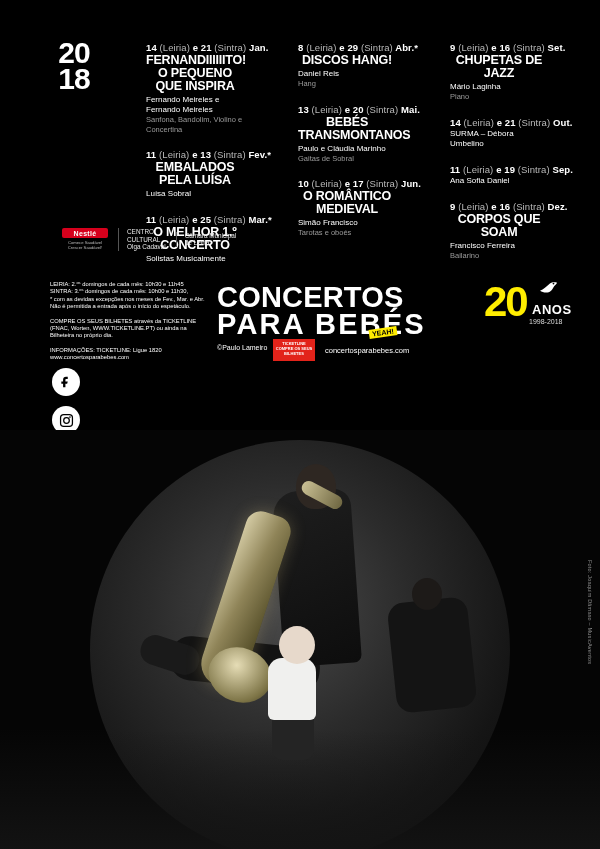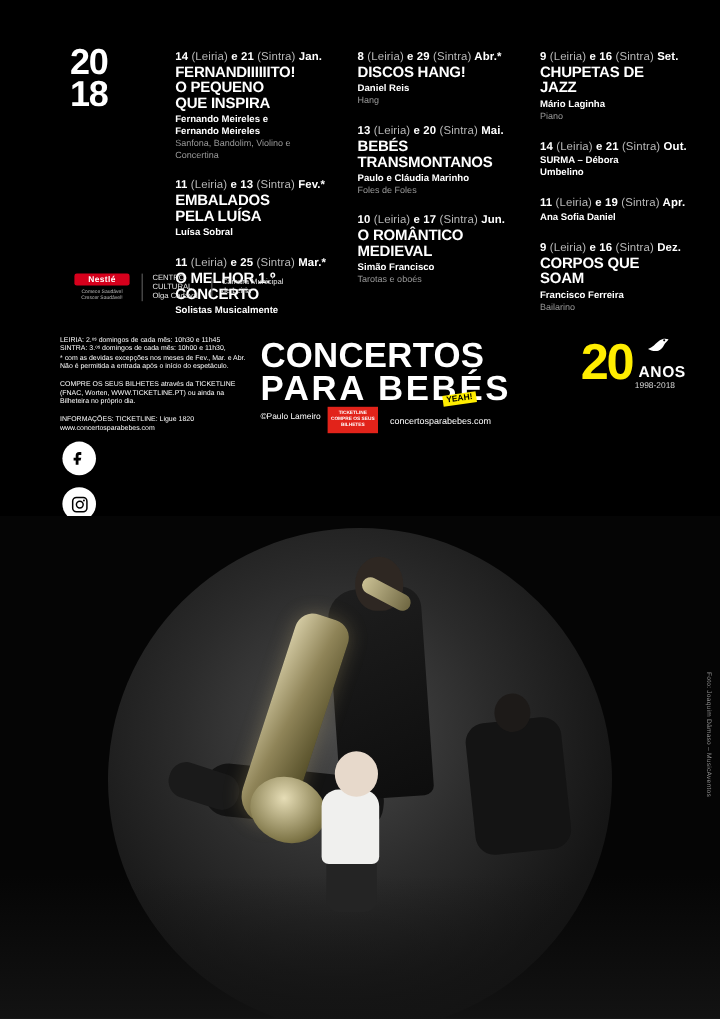--- a/index.html
+++ b/index.html
@@ -59,26 +59,26 @@
     font-weight: normal;
   }
   .entry .title {
     color: #ffffff;
     font-size: 12.5px;
     font-weight: bold;
     line-height: 13px;
     letter-spacing: -0.2px;
     text-transform: uppercase;
     margin-bottom: 2px;
+    text-align: center;
   }
   .entry .artist {
     color: #ffffff;
     font-size: 8px;
     line-height: 10px;
-    font-weight: bold;
   }
   .entry .instr {
     color: #9a9a9a;
     font-size: 7.5px;
     line-height: 9.5px;
   }
 
   
   .sponsors {
     position: absolute;
@@ -429,21 +429,21 @@
       <div class="entry">
         <div class="dateline">
           <span>13</span>
           <span class="city">(Leiria)</span>
           <span>e 20</span>
           <span class="city">(Sintra)</span>
           <span>Mai.</span>
         </div>
         <div class="title" style="white-space:pre-line">BEBÉS TRANSMONTANOS</div>
         <div class="artist">Paulo e Cláudia Marinho</div>
-        <div class="instr">Foles de Foles</div>
+        <div class="instr">Gaitas de Sobral</div>
       </div>
       <div class="entry">
         <div class="dateline">
           <span>10</span>
           <span class="city">(Leiria)</span>
           <span>e 17</span>
           <span class="city">(Sintra)</span>
           <span>Jun.</span>
         </div>
         <div class="title" style="white-space:pre-line">O ROMÂNTICO MEDIEVAL</div>
@@ -475,21 +475,21 @@
         </div>
         <div class="artist">SURMA – Débora Umbelino</div>
         <div class="instr"></div>
       </div>
       <div class="entry">
         <div class="dateline">
           <span>11</span>
           <span class="city">(Leiria)</span>
           <span>e 19</span>
           <span class="city">(Sintra)</span>
-          <span>Apr.</span>
+          <span>Sep.</span>
         </div>
         <div class="artist">Ana Sofia Daniel</div>
         <div class="instr"></div>
       </div>
       <div class="entry">
         <div class="dateline">
           <span>9</span>
           <span class="city">(Leiria)</span>
           <span>e 16</span>
           <span class="city">(Sintra)</span>

